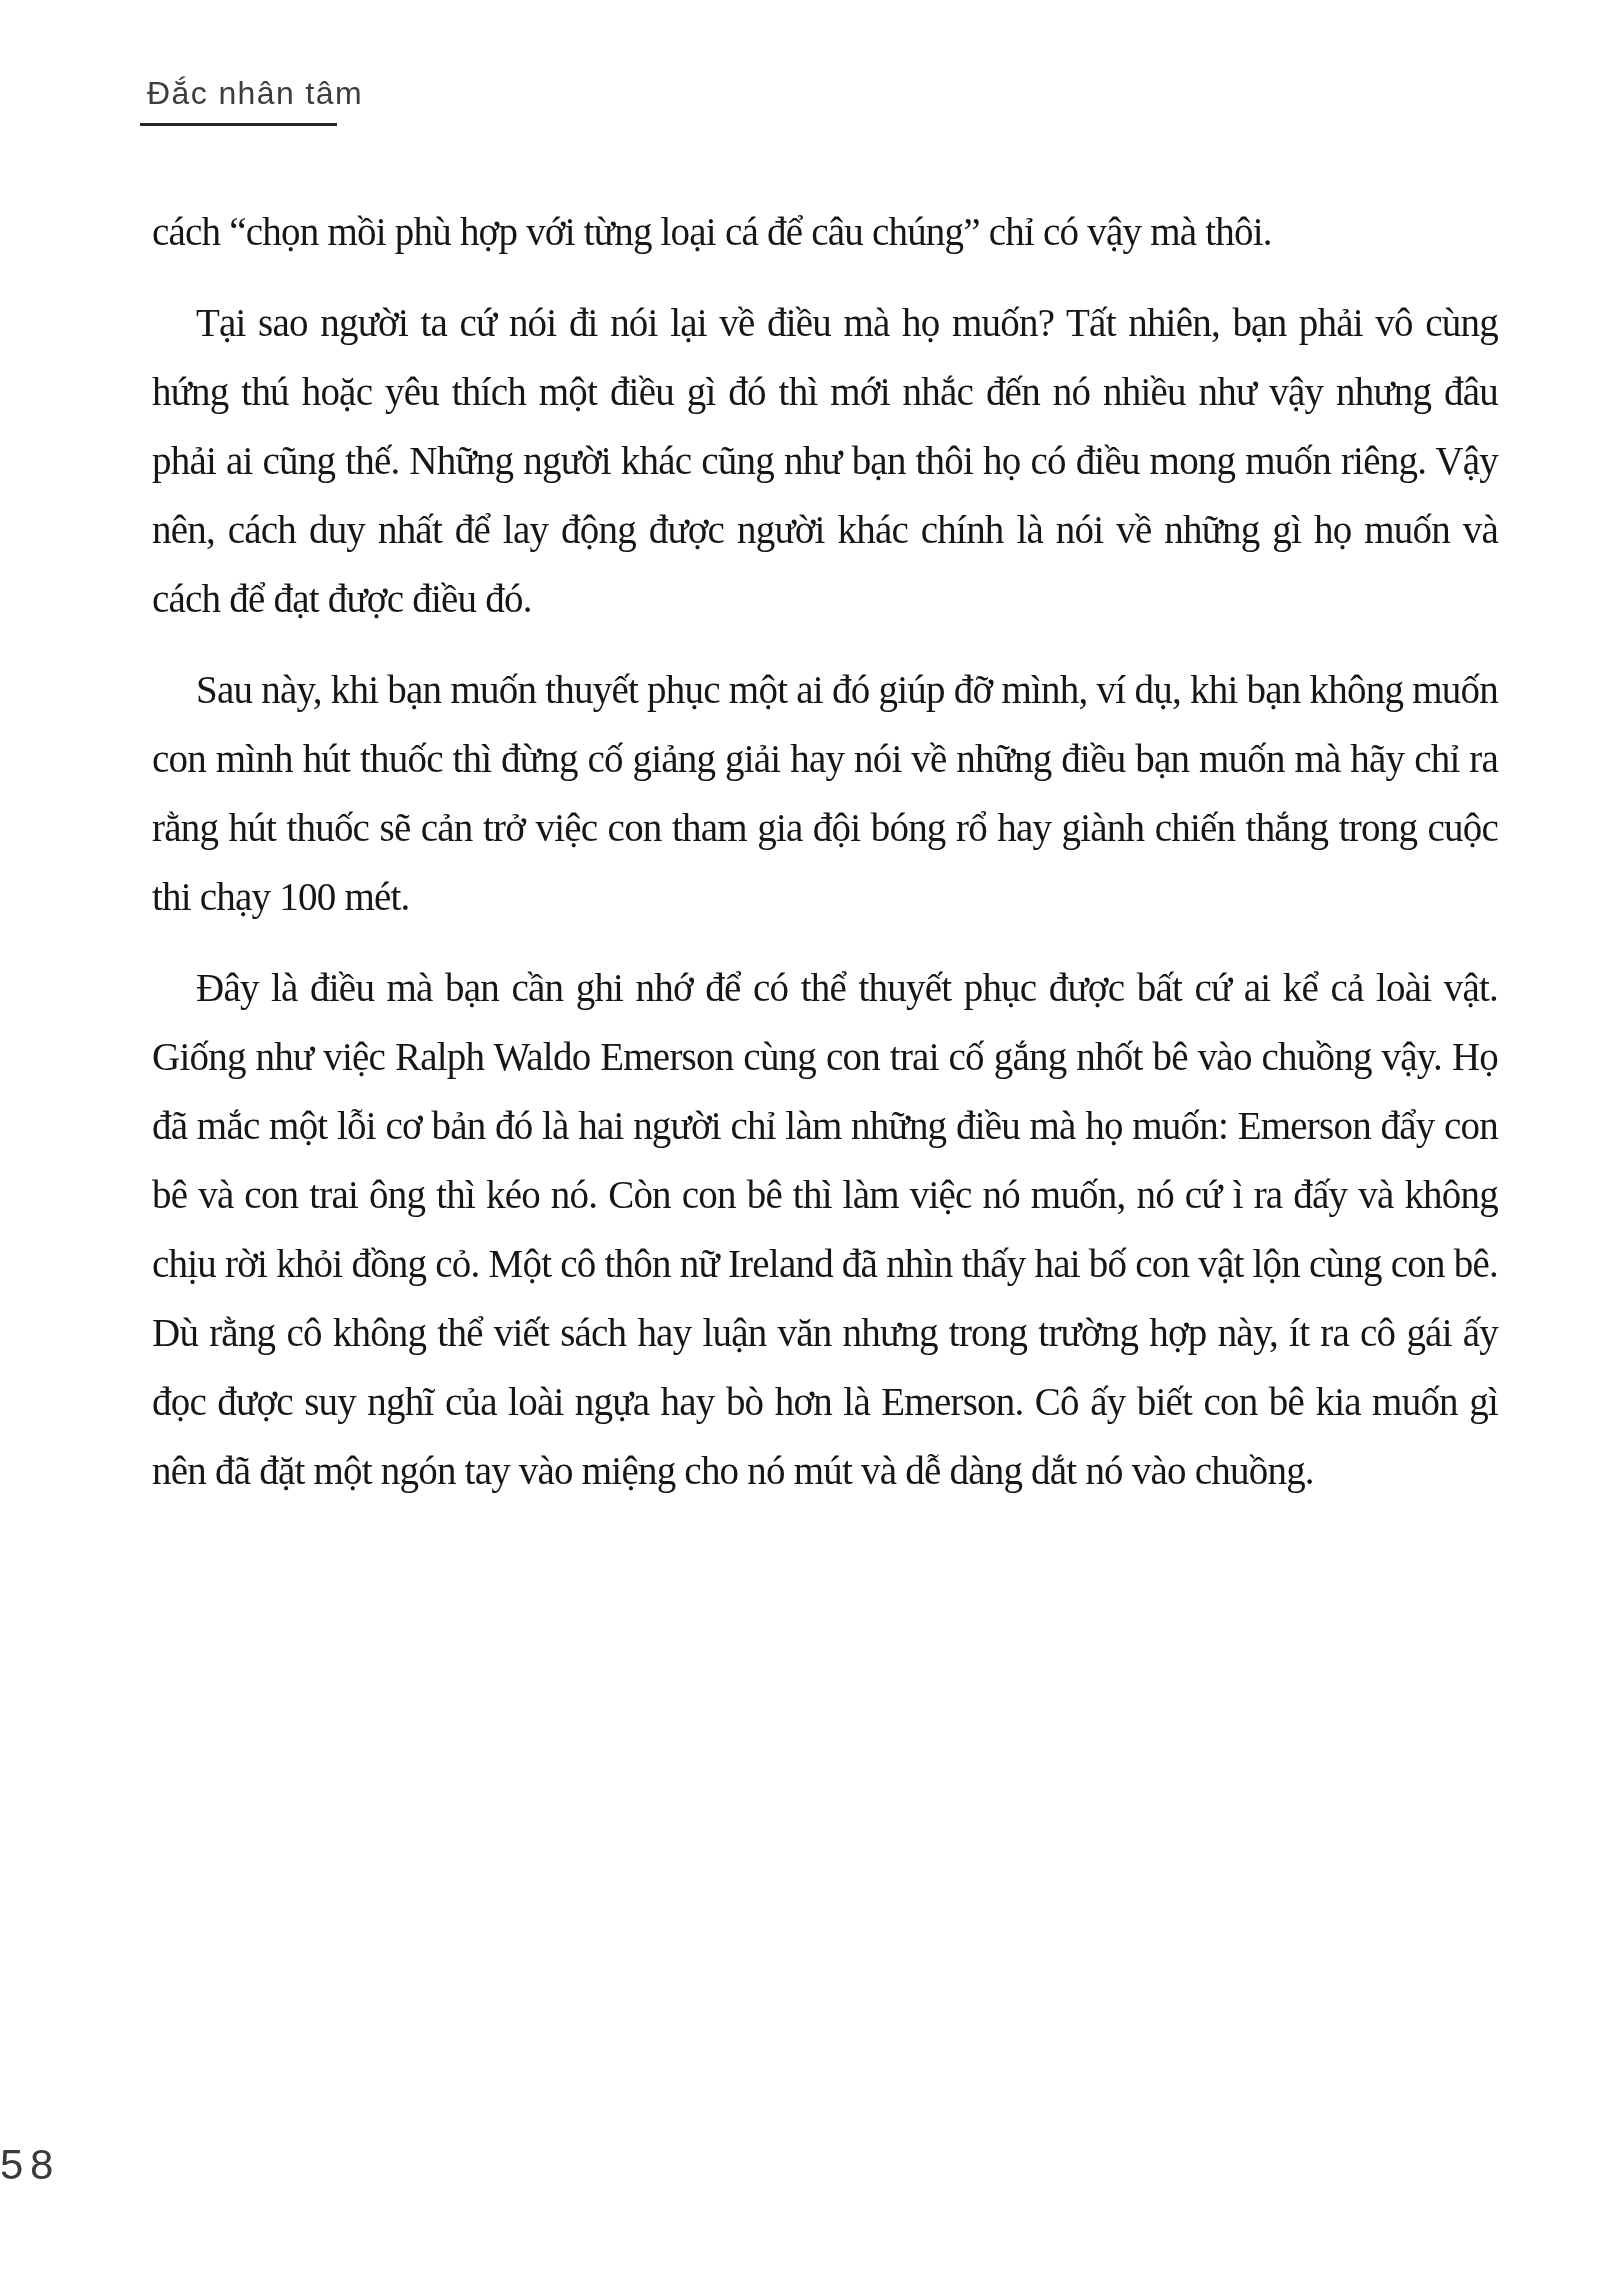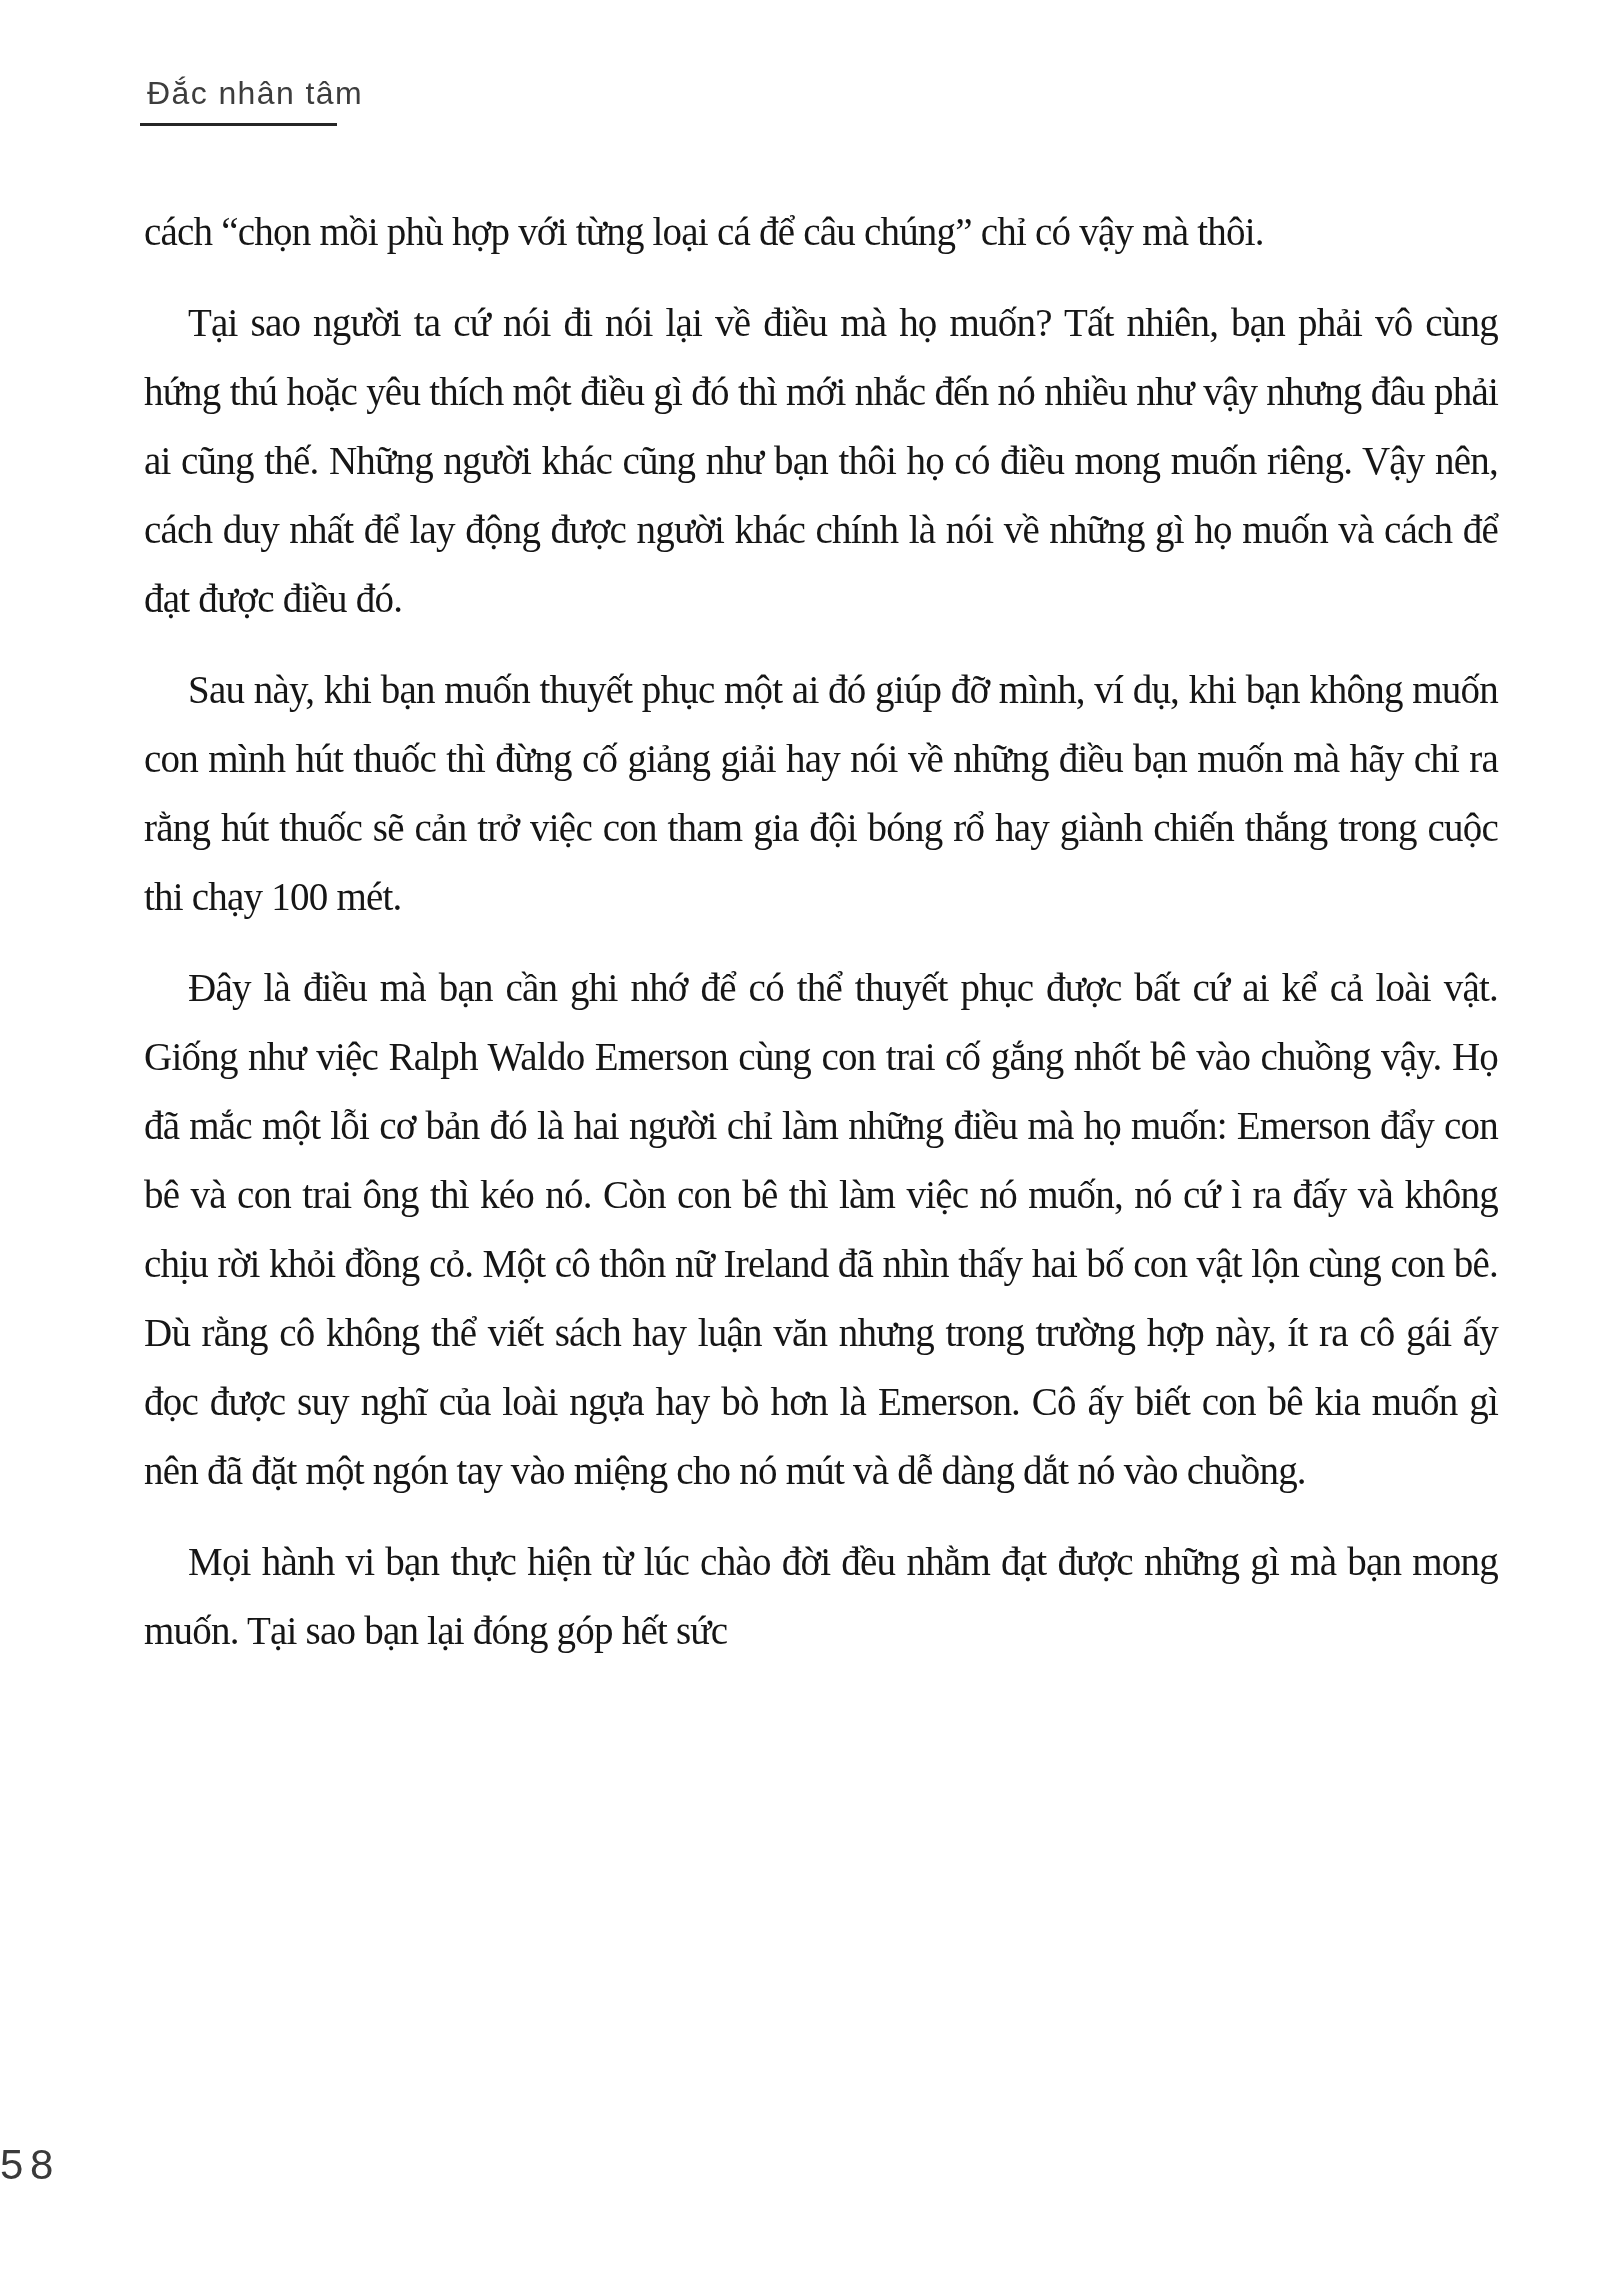--- a/index.html
+++ b/index.html
@@ -41,21 +41,21 @@
     position: absolute;
     top: 197px;
     left: 144px;
     width: 1354px;
     text-align: justify;
     font-size: 39px;
     line-height: 69px;
     letter-spacing: -0.02em;
   }
   .page-body p {
-    margin: 0 0 22px 0;
+    margin: 0 0 22px 8px;
     text-indent: 44px;
   }
   .page-body p.noindent {
     text-indent: 0;
   }
   .page-footer {
     position: absolute;
     bottom: 102px;
     left: 0;
     width: 100%;
@@ -78,21 +78,20 @@
   <header class="running-head">
     <span class="title">Đắc nhân tâm</span>
     <div class="rule"></div>
   </header>
 
   <main class="page-body">
     <p class="noindent">cách “chọn mồi phù hợp với từng loại cá để câu chúng” chỉ có vậy mà thôi.</p>
     <p>Tại sao người ta cứ nói đi nói lại về điều mà họ muốn? Tất nhiên, bạn phải vô cùng hứng thú hoặc yêu thích một điều gì đó thì mới nhắc đến nó nhiều như vậy nhưng đâu phải ai cũng thế. Những người khác cũng như bạn thôi họ có điều mong muốn riêng. Vậy nên, cách duy nhất để lay động được người khác chính là nói về những gì họ muốn và cách để đạt được điều đó.</p>
     <p>Sau này, khi bạn muốn thuyết phục một ai đó giúp đỡ mình, ví dụ, khi bạn không muốn con mình hút thuốc thì đừng cố giảng giải hay nói về những điều bạn muốn mà hãy chỉ ra rằng hút thuốc sẽ cản trở việc con tham gia đội bóng rổ hay giành chiến thắng trong cuộc thi chạy 100 mét.</p>
     <p>Đây là điều mà bạn cần ghi nhớ để có thể thuyết phục được bất cứ ai kể cả loài vật. Giống như việc Ralph Waldo Emerson cùng con trai cố gắng nhốt bê vào chuồng vậy. Họ đã mắc một lỗi cơ bản đó là hai người chỉ làm những điều mà họ muốn: Emerson đẩy con bê và con trai ông thì kéo nó. Còn con bê thì làm việc nó muốn, nó cứ ì ra đấy và không chịu rời khỏi đồng cỏ. Một cô thôn nữ Ireland đã nhìn thấy hai bố con vật lộn cùng con bê. Dù rằng cô không thể viết sách hay luận văn nhưng trong trường hợp này, ít ra cô gái ấy đọc được suy nghĩ của loài ngựa hay bò hơn là Emerson. Cô ấy biết con bê kia muốn gì nên đã đặt một ngón tay vào miệng cho nó mút và dễ dàng dắt nó vào chuồng.</p>
-    <p>Mọi hành vi bạn thực hiện từ lúc chào đời đều nhằm đạt được những gì mà bạn mong muốn. Tại sao bạn lại đóng góp hết sức</p>
   </main>
 
   <footer class="page-footer">
     <span class="page-number">58</span>
   </footer>
 
 </div>
 
 
 </body></html>

